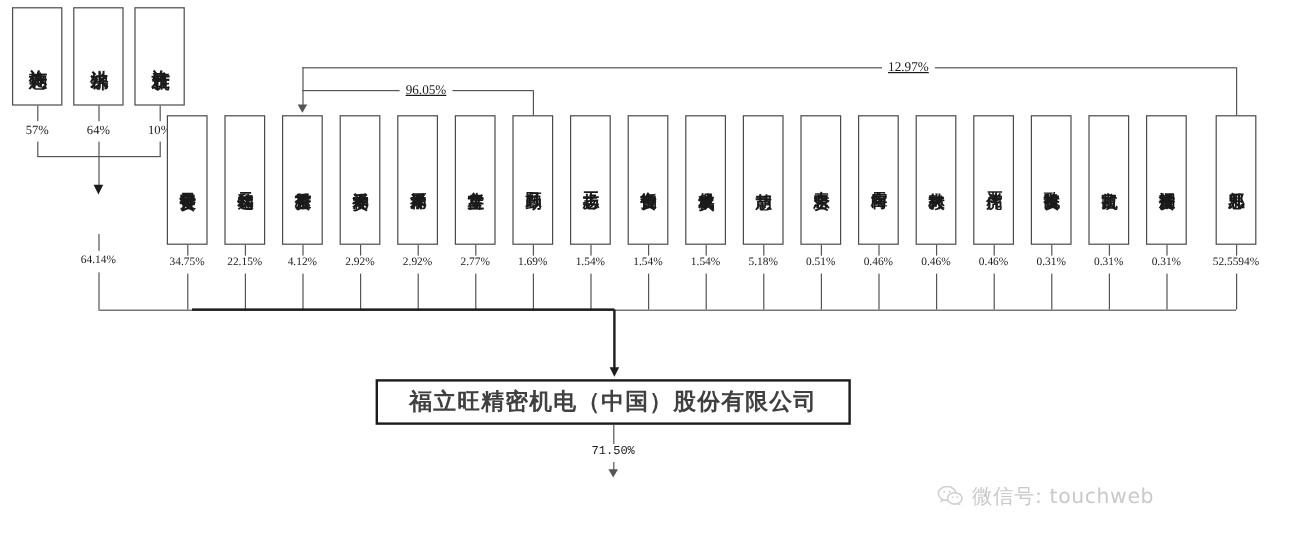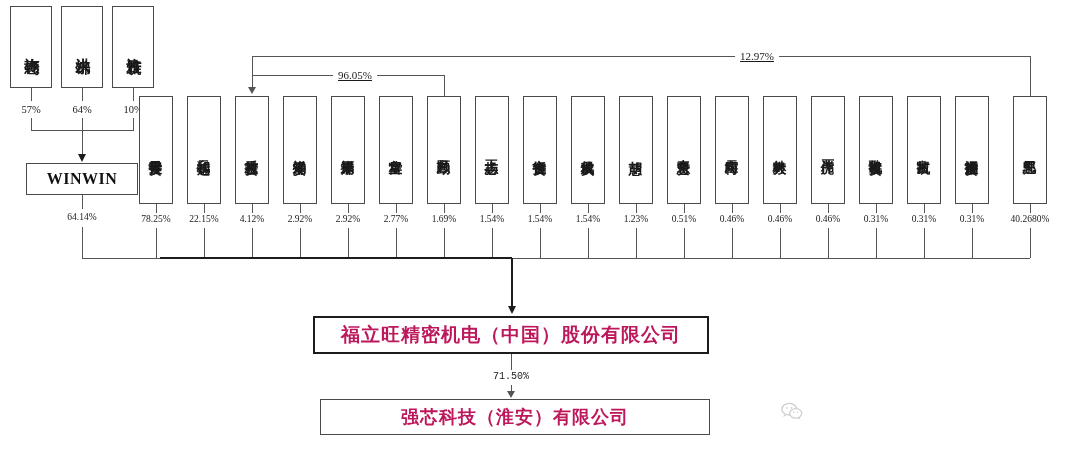--- a/index.html
+++ b/index.html
@@ -48,21 +48,21 @@
     left:26px;top:163px;width:112px;height:32px;
     display:flex;align-items:center;justify-content:center;
     font-family:"Liberation Serif", serif;
     font-size:16px;color:#111;letter-spacing:0.5px;
   }
 
   
   .company-box{
     display:flex;align-items:center;justify-content:center;
     font-family:"DejaVu Sans", sans-serif;
-    font-weight:700;color:#be185d;
+    font-weight:700;color:#404040;
   }
   #main-company-box{
     left:313px;top:316px;width:396px;height:38px;
     border:2.5px solid #1c1c1c;
     font-size:19px;letter-spacing:1px;
   }
   #sub-company-box{
     left:320px;top:399px;width:390px;height:36px;
     border:1.5px solid #4a4a4a;
     font-size:18px;letter-spacing:1px;
@@ -157,23 +157,20 @@
   <div class="pct-owner" style="left:133px;top:104px;">10%</div>
 
   <div class="vline" style="left:31px;top:118px;height:12px;"></div>
   <div class="vline" style="left:82px;top:118px;height:12px;"></div>
   <div class="vline" style="left:133px;top:118px;height:12px;"></div>
 
   <div class="hline" style="left:31px;top:130px;width:103px;"></div>
   <div class="vline" style="left:82px;top:130px;height:25px;"></div>
   <div class="arrow-down" style="left:77.5px;top:154px;"></div>
 
-  <div class="box company-box" id="winwin-box">
-    <span>WINWIN</span>
-  </div>
   <div class="vline" style="left:82px;top:195px;height:14px;"></div>
   <div class="pct" style="left:82px;top:212px;">64.14%</div>
   <div class="vline" style="left:82px;top:227px;height:31px;"></div>
 
   <div class="box sh-box" style="left:139px;">
       <span class="vtext">零分母投资</span>
     </div>
   <div class="box sh-box" style="left:187px;">
       <span class="vtext">和元锦达</span>
     </div>
@@ -242,39 +239,39 @@
   <div class="vline" style="left:636px;top:204px;height:9px;"></div>
   <div class="vline" style="left:684px;top:204px;height:9px;"></div>
   <div class="vline" style="left:732px;top:204px;height:9px;"></div>
   <div class="vline" style="left:780px;top:204px;height:9px;"></div>
   <div class="vline" style="left:828px;top:204px;height:9px;"></div>
   <div class="vline" style="left:876px;top:204px;height:9px;"></div>
   <div class="vline" style="left:924px;top:204px;height:9px;"></div>
   <div class="vline" style="left:972px;top:204px;height:9px;"></div>
   <div class="vline" style="left:1030px;top:204px;height:9px;"></div>
 
-  <div class="pct" style="left:156px;top:214px;">78.25%</div>
+  <div class="pct" style="left:156px;top:214px;">34.75%</div>
   <div class="pct" style="left:204px;top:214px;">22.15%</div>
   <div class="pct" style="left:252px;top:214px;">4.12%</div>
   <div class="pct" style="left:300px;top:214px;">2.92%</div>
   <div class="pct" style="left:348px;top:214px;">2.92%</div>
   <div class="pct" style="left:396px;top:214px;">2.77%</div>
   <div class="pct" style="left:444px;top:214px;">1.69%</div>
   <div class="pct" style="left:492px;top:214px;">1.54%</div>
   <div class="pct" style="left:540px;top:214px;">1.54%</div>
   <div class="pct" style="left:588px;top:214px;">1.54%</div>
-  <div class="pct" style="left:636px;top:214px;">1.23%</div>
+  <div class="pct" style="left:636px;top:214px;">5.18%</div>
   <div class="pct" style="left:684px;top:214px;">0.51%</div>
   <div class="pct" style="left:732px;top:214px;">0.46%</div>
   <div class="pct" style="left:780px;top:214px;">0.46%</div>
   <div class="pct" style="left:828px;top:214px;">0.46%</div>
   <div class="pct" style="left:876px;top:214px;">0.31%</div>
   <div class="pct" style="left:924px;top:214px;">0.31%</div>
   <div class="pct" style="left:972px;top:214px;">0.31%</div>
-  <div class="pct" style="left:1030px;top:214px;">40.2680%</div>
+  <div class="pct" style="left:1030px;top:214px;">52.5594%</div>
 
   <div class="vline" style="left:156px;top:228px;height:30px;"></div>
   <div class="vline" style="left:204px;top:228px;height:30px;"></div>
   <div class="vline" style="left:252px;top:228px;height:30px;"></div>
   <div class="vline" style="left:300px;top:228px;height:30px;"></div>
   <div class="vline" style="left:348px;top:228px;height:30px;"></div>
   <div class="vline" style="left:396px;top:228px;height:30px;"></div>
   <div class="vline" style="left:444px;top:228px;height:30px;"></div>
   <div class="vline" style="left:492px;top:228px;height:30px;"></div>
   <div class="vline" style="left:540px;top:228px;height:30px;"></div>
@@ -307,32 +304,30 @@
 
   <div class="box company-box" id="main-company-box">
     <span>福立旺精密机电（中国）股份有限公司</span>
   </div>
 
   <div class="vline" style="left:511px;top:354px;height:16px;"></div>
   <div class="pct-mid" style="left:511px;top:371px;font-family:Liberation Mono, monospace;">71.50%</div>
   <div class="vline" style="left:511px;top:385px;height:8px;"></div>
   <div class="arrow-down thin" style="left:507px;top:391px;"></div>
 
-  <div class="box company-box" id="sub-company-box">
-    <span>强芯科技（淮安）有限公司</span>
-  </div>
 
   <div id="watermark">
     <span style="display:inline-block;width:22px;height:19px;position:relative;">
       <svg viewBox="0 0 24 20" width="22" height="19" aria-hidden="true">
         <ellipse cx="9" cy="7.5" rx="8" ry="6.3" fill="none" stroke="#cfcfcf" stroke-width="1.4"></ellipse>
         <path d="M4 12.6 L2.2 16 L5.8 14.2 Z" fill="#cfcfcf"></path>
         <circle cx="6.4" cy="6" r="1" fill="#cfcfcf"></circle>
         <circle cx="11.4" cy="6" r="1" fill="#cfcfcf"></circle>
         <ellipse cx="16" cy="12" rx="6.6" ry="5.2" fill="#ffffff" stroke="#cfcfcf" stroke-width="1.4"></ellipse>
         <path d="M19.6 16 L21.4 18.8 L18.4 17.6 Z" fill="#cfcfcf"></path>
         <circle cx="13.9" cy="10.8" r="0.85" fill="#cfcfcf"></circle>
         <circle cx="18.1" cy="10.8" r="0.85" fill="#cfcfcf"></circle>
       </svg>
     </span>
+    <span class="wm-text">微信号: touchweb</span>
   </div>
 
 </div>
 
 </body></html>

